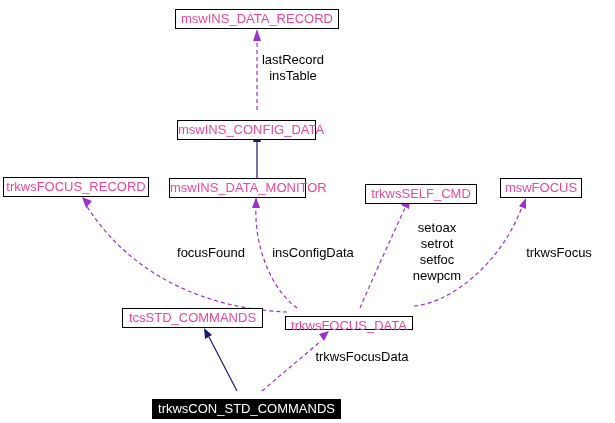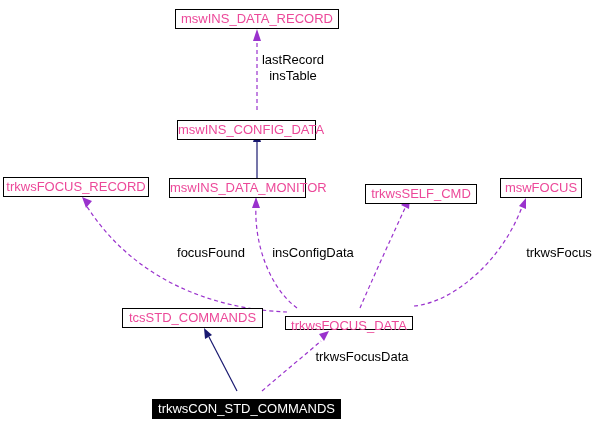--- a/index.html
+++ b/index.html
@@ -92,18 +92,22 @@
 
   <div class="node highlight" style="left:152px;top:391px;width:189px;height:20px">trkwsCON_STD_COMMANDS</div>
 
   <div class="elabel" style="left:253px;top:52px;width:80px">lastRecord
 insTable</div>
 
   <div class="elabel" style="left:171px;top:245px;width:80px">focusFound</div>
 
   <div class="elabel" style="left:272px;top:245px;width:82px">insConfigData</div>
 
+  <div class="elabel" style="left:397px;top:220px;width:80px">setoax
+setrot
+setfoc
+newpcm</div>
 
   <div class="elabel" style="left:514px;top:245px;width:90px">trkwsFocus</div>
 
   <div class="elabel" style="left:312px;top:349px;width:100px">trkwsFocusData</div>
 
 </div>
 
 </body></html>

